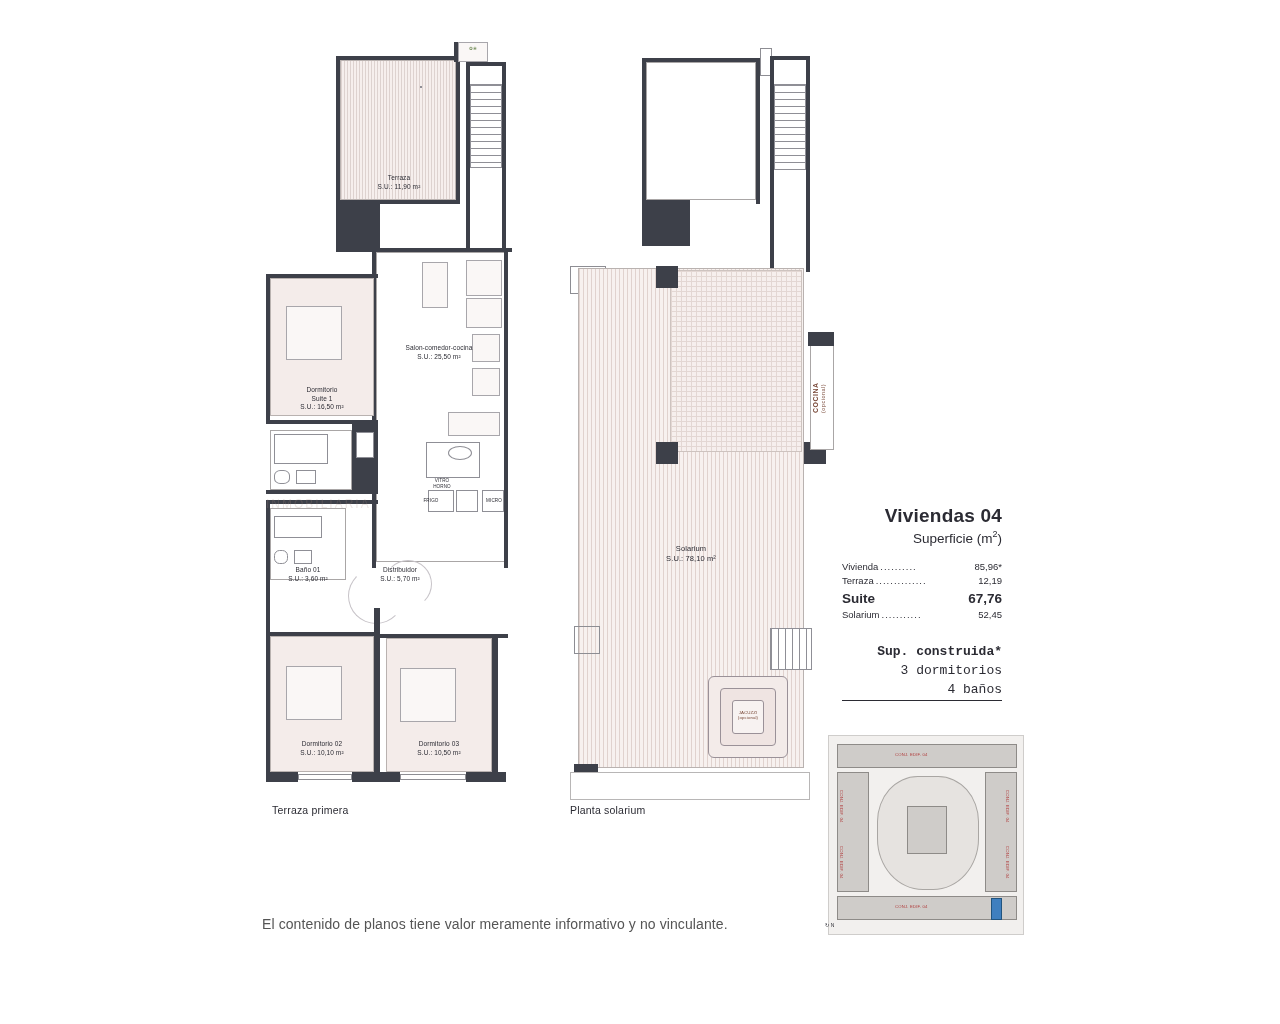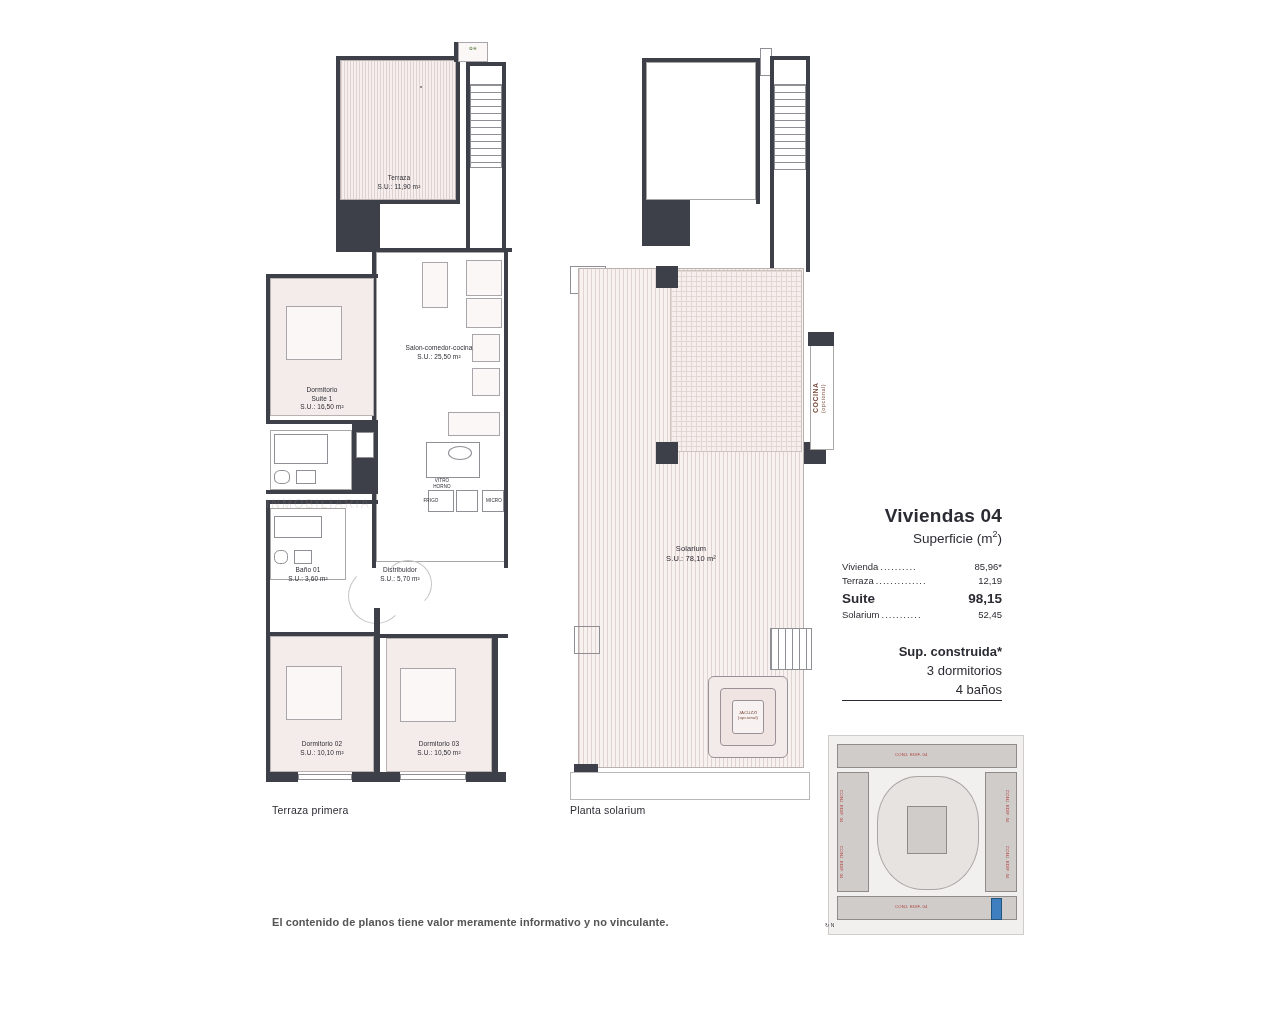--- a/index.html
+++ b/index.html
@@ -98,20 +98,21 @@
     justify-content: space-between;
     font-size: 13.5px;
     font-weight: bold;
     margin-top: 3px;
     margin-bottom: 2px;
   }
   .built {
     margin-top: 20px;
     font-size: 13px;
     line-height: 19px;
+    font-family: Liberation Mono, monospace;
   }
   .built .hdr { font-weight: bold; }
   .built .rule { border-bottom: 1px solid #2b2b33; margin-top: 1px; }
 
   
   #keyplan {
     position: absolute;
     left: 828px; top: 735px;
     width: 196px; height: 200px;
     background: #f2f0ee;
@@ -124,25 +125,24 @@
     position: absolute;
     font-size: 4.2px;
     color: #b03a3a;
     letter-spacing: .2px;
     white-space: nowrap;
   }
   .kp-hi { position: absolute; background: #3f7fbf; border: 1px solid #21547f; }
 
   #disclaimer {
     position: absolute;
-    left: 272px; top: 916px;
-    font-size: 11px;
+    left: 262px; top: 916px;
+    font-size: 14px;
     color: #555;
     letter-spacing: .1px;
-    font-weight: bold;
   }
 
   #watermark {
     position: absolute;
     left: 266px; top: 497px;
     font-size: 12px;
     color: rgba(170,140,130,0.22);
     letter-spacing: 2px;
     white-space: nowrap;
   }
@@ -363,21 +363,21 @@
         <span class="dots">..........</span>
         <span>85,96*</span>
       </div>
       <div class="info-row">
         <span>Terraza</span>
         <span class="dots">..............</span>
         <span>12,19</span>
       </div>
       <div class="info-total">
         <span>Suite</span>
-        <span>98,15</span>
+        <span>67,76</span>
       </div>
       <div class="info-row">
         <span>Solarium</span>
         <span class="dots">...........</span>
         <span>52,45</span>
       </div>
     </div>
 
     <div class="built">
       <div class="hdr">Sup. construida*</div>

